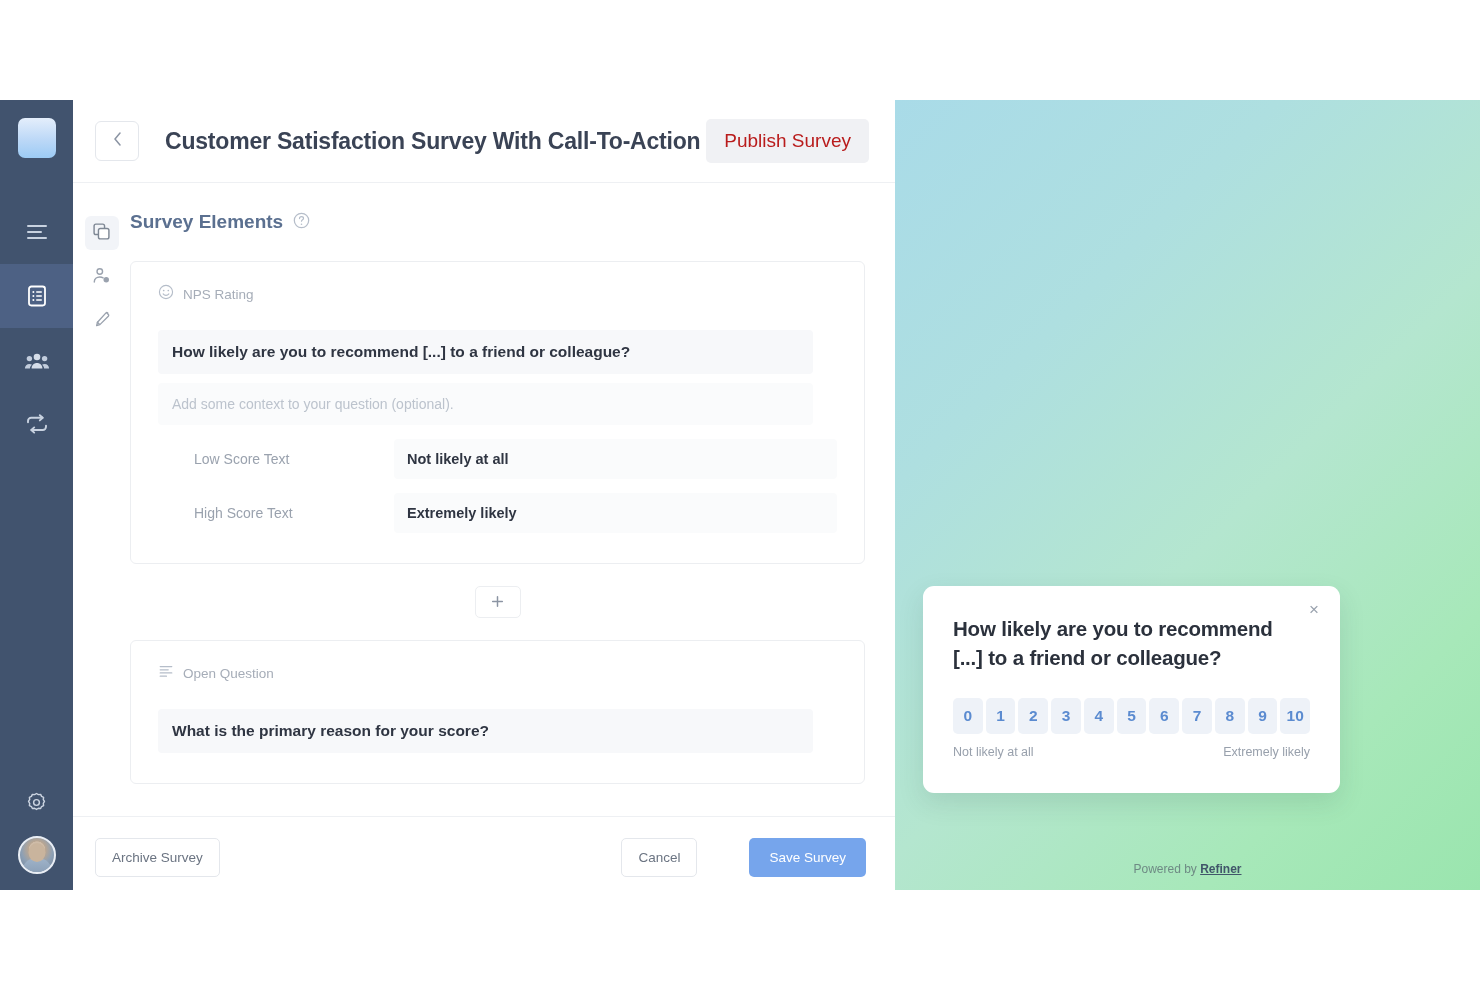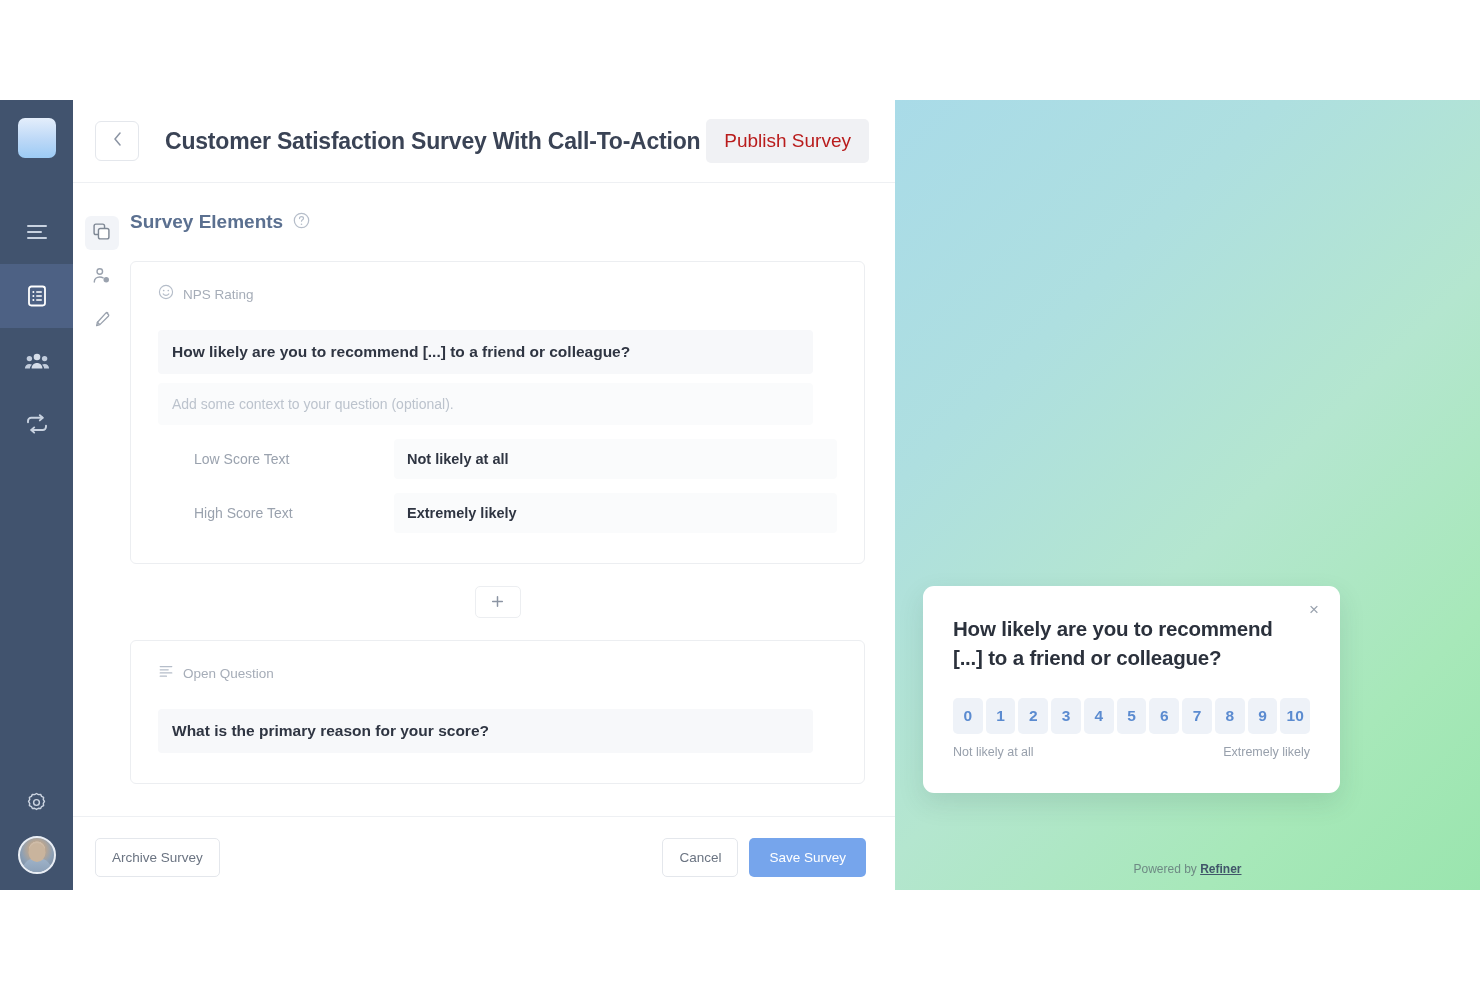--- a/index.html
+++ b/index.html
@@ -158,21 +158,21 @@
   .btn-outline {
     border: 1px solid #e4e7ec; border-radius: 5px; background: #fff;
     color: #6b7482; font-size: 13.5px; padding: 11px 16px; cursor: pointer;
     font-family: "Liberation Sans", sans-serif;
   }
   .btn-primary {
     border: none; border-radius: 5px; background: #76a5ec; color: #fff;
     font-size: 13.5px; padding: 12px 20px; cursor: pointer; margin-left: 11px;
     font-family: "Liberation Sans", sans-serif;
   }
-  .footer-right { margin-left: auto; display: flex; align-items: flex-start; }
+  .footer-right { margin-left: auto; display: flex; align-items: flex-start; gap: 41px; }
 
   
   .preview {
     width: 585px; flex: 0 0 585px;
     position: relative;
     background: linear-gradient(135deg, #a9dbe8 0%, #aedfe0 28%, #b4e6cf 55%, #a7e8b9 80%, #9ae5ae 100%);
     overflow: hidden;
   }
   .survey-popup {
     position: absolute; left: 28px; bottom: 97px;

